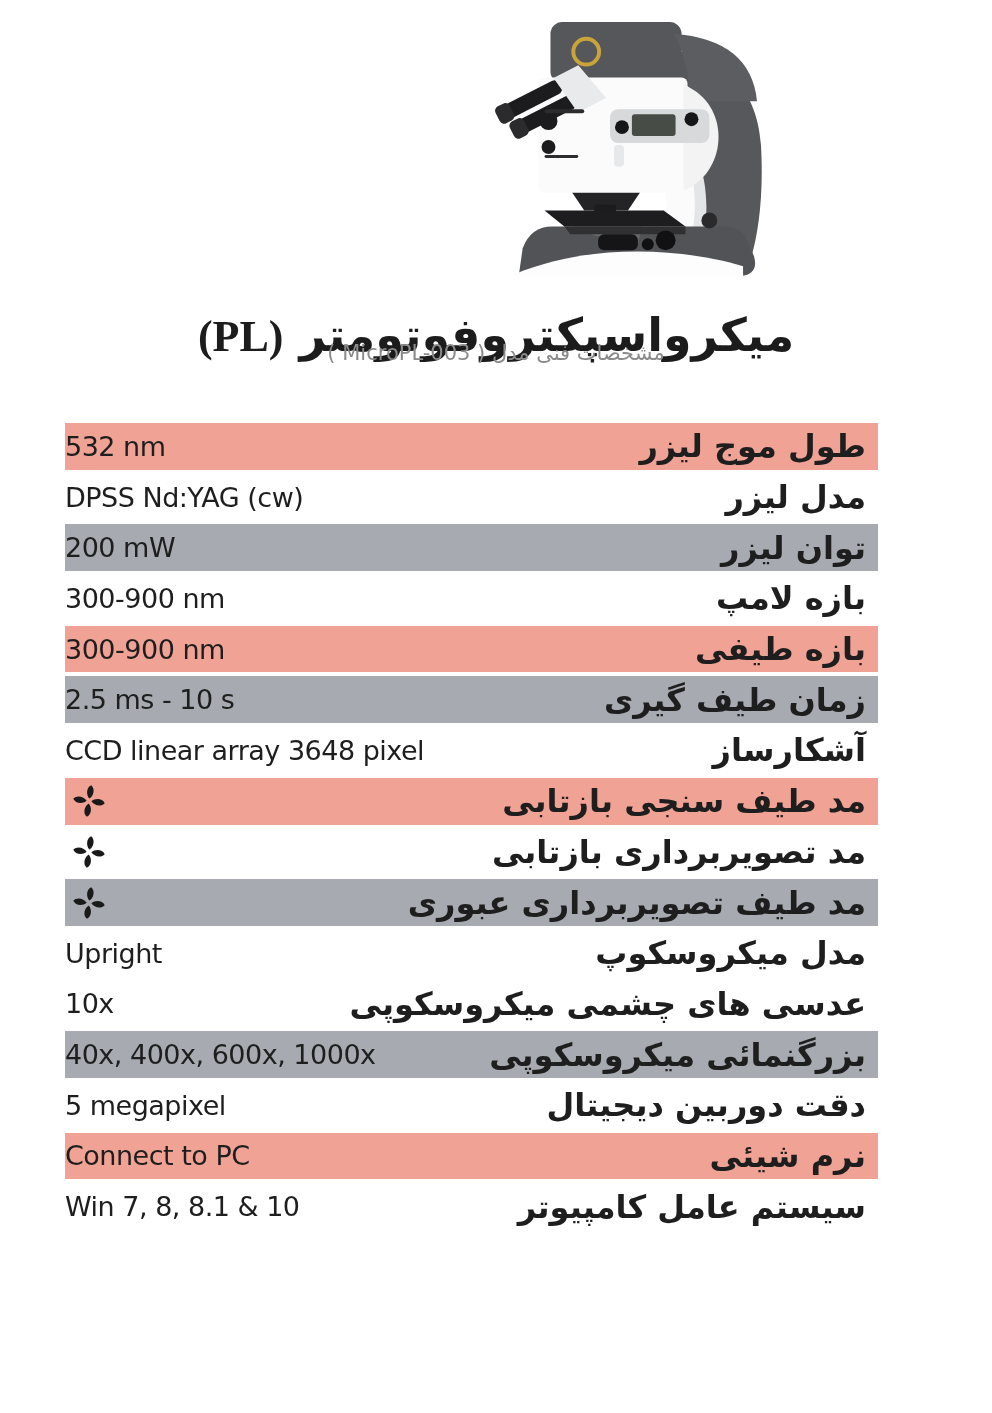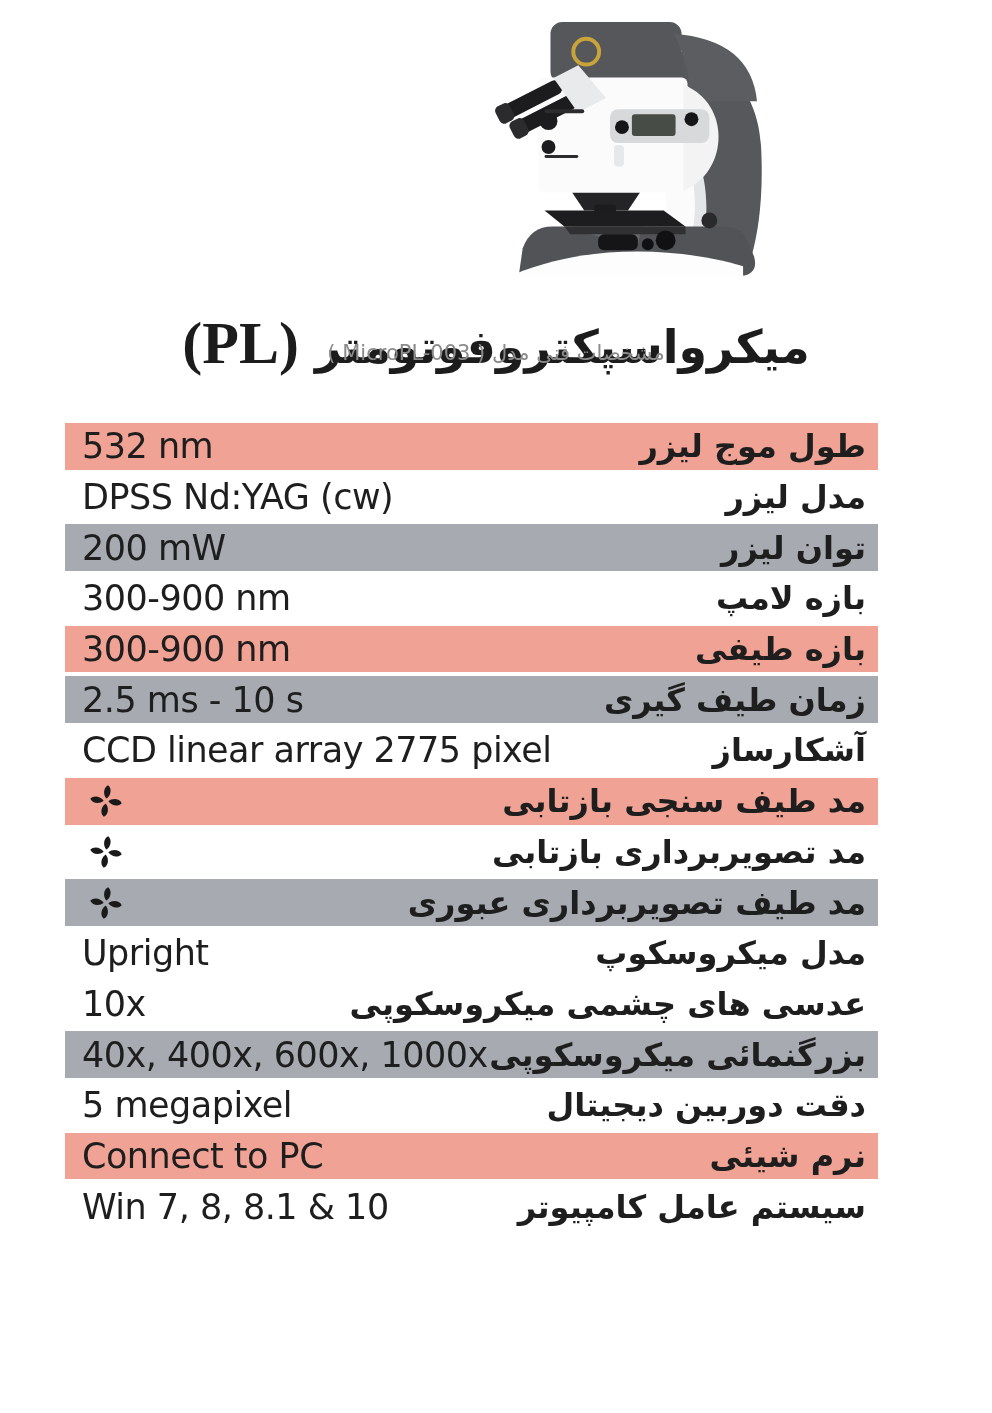--- a/index.html
+++ b/index.html
@@ -5,32 +5,32 @@
   html,body{margin:0;padding:0;background:#ffffff;}
   body{font-family:"DejaVu Sans","Liberation Sans",sans-serif;color:#1e1e1e;}
   .page{position:relative;width:992px;height:1413px;background:#ffffff;overflow:hidden;margin:0 auto;}
 
   
   .hero{position:absolute;top:6px;left:452px;width:330px;height:278px;}
 
   
   .title{position:absolute;top:278px;left:0;width:100%;text-align:center;
          font-size:46px;font-weight:800;color:#1c1c1c;letter-spacing:0;line-height:1.15;}
-  .title .latin{font-family:"Liberation Serif","DejaVu Serif",serif;font-weight:700;font-size:60px;}
+  .title .latin{font-family:"Liberation Serif","DejaVu Serif",serif;font-weight:700;font-size:44px;}
   .subtitle{position:absolute;top:341px;left:0;width:100%;text-align:center;
             font-size:21px;font-weight:500;color:#8b8b8b;}
 
   
   .spec-table{position:absolute;top:421px;left:65px;width:813px;}
   .row{height:50.7px;display:flex;align-items:center;justify-content:space-between;
        box-sizing:border-box;}
   .band-salmon{background:#F0A295;border-top:2.5px solid #fff;border-bottom:2.5px solid #fff;}
   .band-gray{background:#A7AAB0;border-top:2.5px solid #fff;border-bottom:2.5px solid #fff;}
   .band-white{background:transparent;}
-  .value{padding-left:17px;font-size:35px;font-weight:500;letter-spacing:-0.5px;
+  .value{font-size:27px;font-weight:500;letter-spacing:-0.5px;
          white-space:nowrap;display:flex;align-items:center;}
   .label{padding-right:12px;font-size:32px;font-weight:700;white-space:nowrap;text-align:right;}
   .flower{width:40px;height:36px;display:block;margin-left:4px;}
 </style>
 </head>
 <body>
 
 <div class="page">
 
   <div class="hero">
@@ -108,21 +108,21 @@
       </div>
       <div class="row band-salmon">
         <div class="value" dir="ltr">300-900 nm</div>
         <div class="label" dir="rtl">بازه طیفی</div>
       </div>
       <div class="row band-gray">
         <div class="value" dir="ltr">2.5 ms - 10 s</div>
         <div class="label" dir="rtl">زمان طیف گیری</div>
       </div>
       <div class="row band-white">
-        <div class="value" dir="ltr">CCD linear array 2775 pixel</div>
+        <div class="value" dir="ltr">CCD linear array 3648 pixel</div>
         <div class="label" dir="rtl">آشکارساز</div>
       </div>
       <div class="row band-salmon">
         <div class="value" dir="ltr">
     <svg class="flower" viewBox="-12 -12 24 24" aria-hidden="true">
       <g transform="rotate(8)" fill="#1a1a1a">
         <path d="M0,-1.6 C-2.6,-3.8 -3.1,-8.6 0,-10.6 C3.1,-8.6 2.6,-3.8 0,-1.6 Z"></path>
         <path d="M0,-1.6 C-2.6,-3.8 -3.1,-8.6 0,-10.6 C3.1,-8.6 2.6,-3.8 0,-1.6 Z" transform="rotate(90)"></path>
         <path d="M0,-1.6 C-2.6,-3.8 -3.1,-8.6 0,-10.6 C3.1,-8.6 2.6,-3.8 0,-1.6 Z" transform="rotate(180)"></path>
         <path d="M0,-1.6 C-2.6,-3.8 -3.1,-8.6 0,-10.6 C3.1,-8.6 2.6,-3.8 0,-1.6 Z" transform="rotate(270)"></path>

